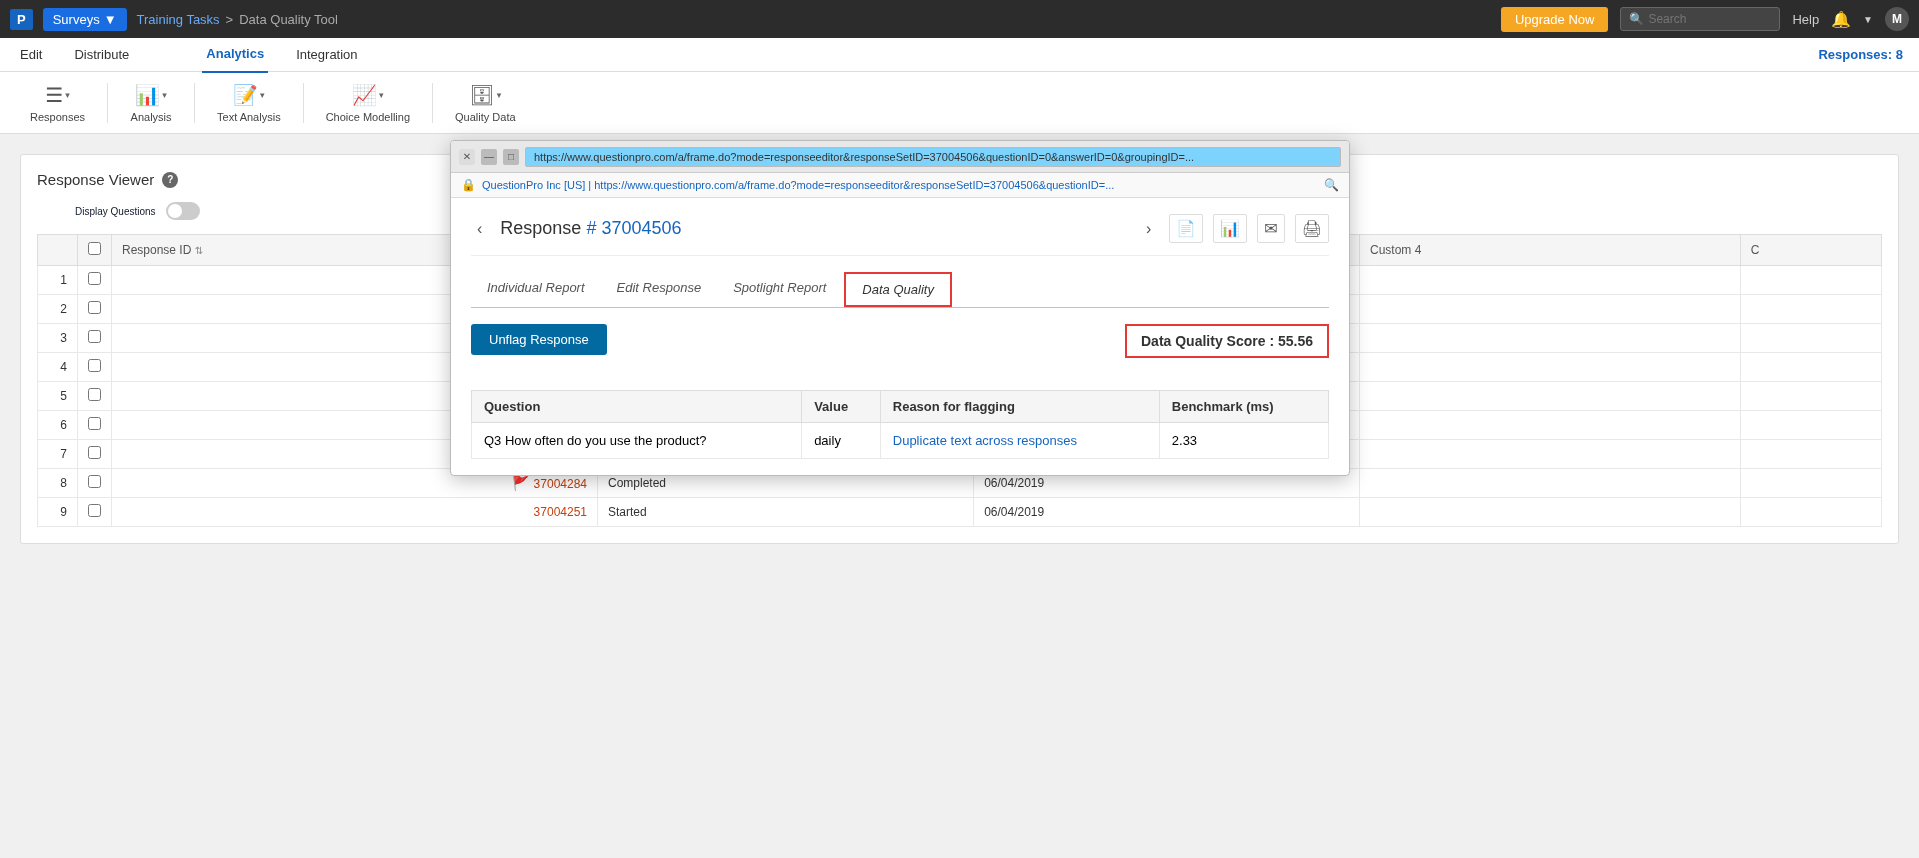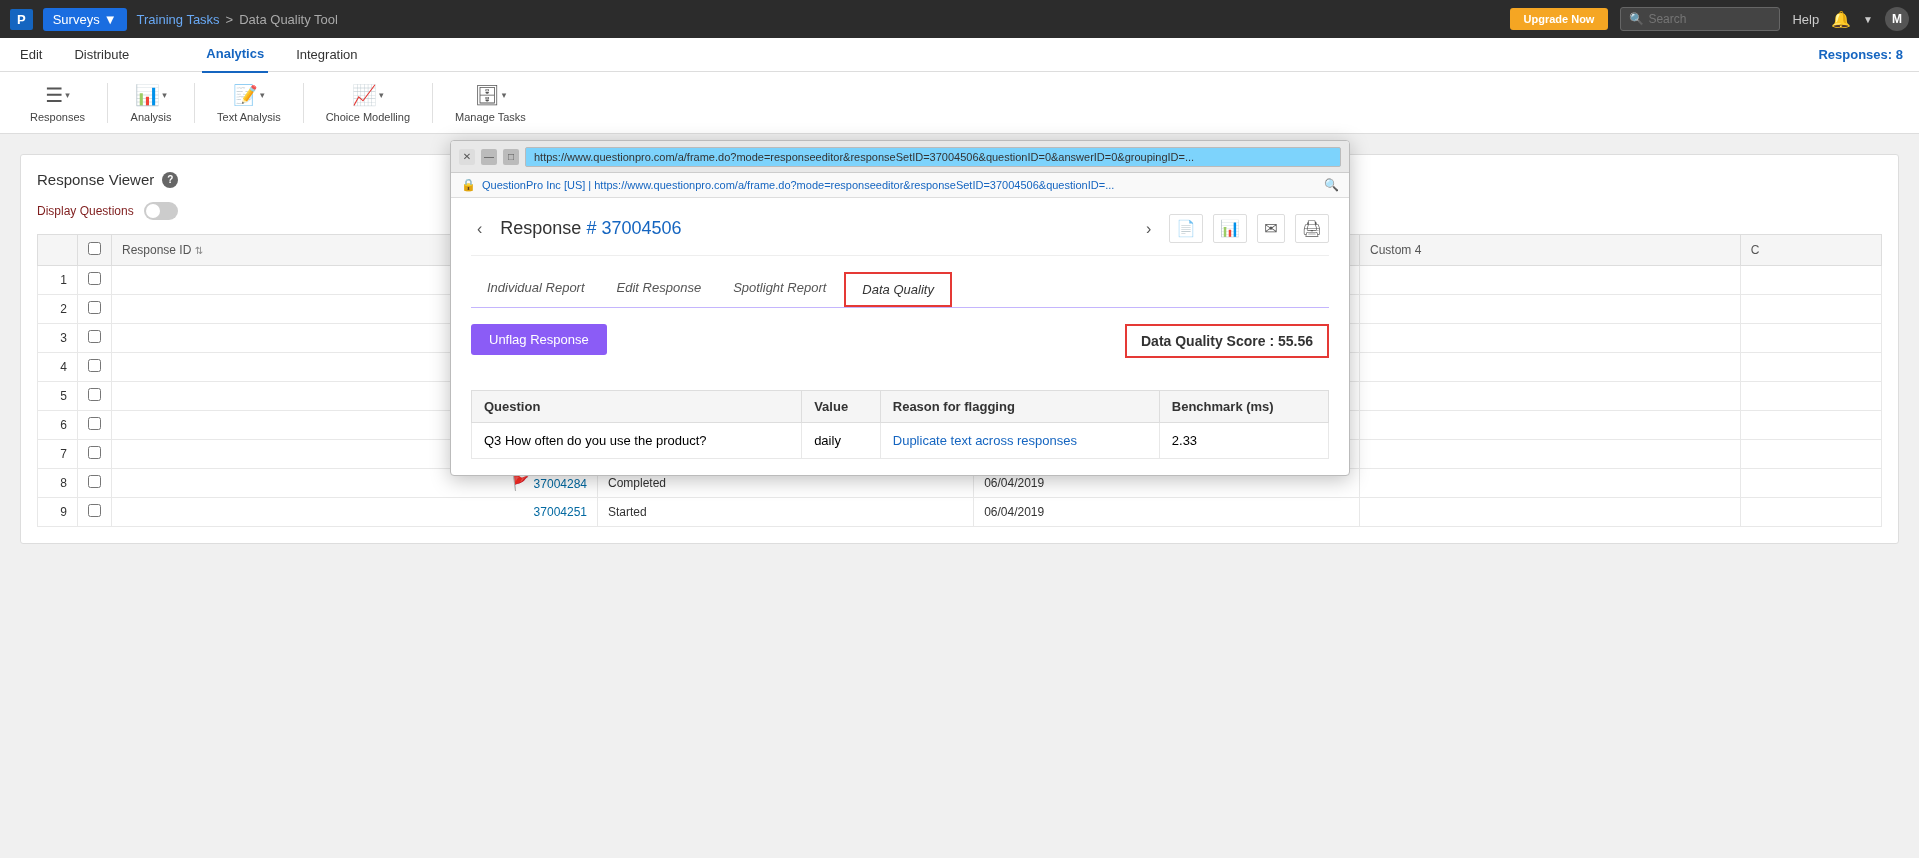--- a/index.html
+++ b/index.html
@@ -49,22 +49,22 @@
       display: flex;
       align-items: center;
       gap: 12px;
     }
     .upgrade-btn {
       background: #f5a623;
       color: white;
       border: none;
       padding: 5px 14px;
       border-radius: 3px;
-      font-size: 11px;
-      font-weight: bold;
+      font-size: 13px;
+      font-weight: normal;
       cursor: pointer;
     }
     .search-box {
       background: #444;
       border: 1px solid #666;
       border-radius: 3px;
       padding: 4px 8px;
       color: #ccc;
       font-size: 12px;
       width: 160px;
@@ -199,21 +199,21 @@
       font-size: 10px;
       font-weight: bold;
     }
 
     .display-questions-row {
       display: flex;
       align-items: center;
       gap: 10px;
       margin-bottom: 14px;
     }
-    .display-q-label { font-size: 12px; color: #7f1d1d; }
+    .display-q-label { font-size: 10px; color: #0f172a; margin-left: 38px; }
     .toggle-switch {
       width: 34px;
       height: 18px;
       background: #ccc;
       border-radius: 9px;
       position: relative;
       cursor: pointer;
     }
     .toggle-switch::after {
       content: '';
@@ -239,21 +239,21 @@
       text-align: left;
       color: #555;
       font-weight: normal;
     }
     .response-table td {
       border: 1px solid #e8e8e8;
       padding: 6px 10px;
       color: #333;
     }
     .flag-icon { color: #c0392b; font-size: 14px; }
-    .response-link { color: #0369a1; text-decoration: none; }
+    .response-link { color: #c2410c; text-decoration: none; }
     .status-completed { color: #333; }
     .status-started { color: #333; }
     .row-num { color: #666; text-align: right; padding-right: 8px; }
 
     
     .browser-modal {
       position: absolute;
       top: 6px;
       left: 450px;
       width: 900px;
@@ -367,21 +367,21 @@
       color: #1565c0;
       border-bottom: 2px solid #1565c0;
     }
     .modal-tab.outlined {
       border: 2px solid #e53935;
       color: #333;
       margin: 0 2px;
     }
 
     .unflag-btn {
-      background: #8b5cf6;
+      background: #0369a1;
       color: white;
       border: none;
       padding: 8px 18px;
       border-radius: 3px;
       font-size: 13px;
       cursor: pointer;
       margin-bottom: 16px;
     }
     .dq-score-box {
       float: right;
@@ -484,21 +484,21 @@
       <span class="toolbar-arrow">▾</span>
     </div>
     <span>Choice Modelling</span>
   </div>
   <div class="toolbar-sep"></div>
   <div class="toolbar-item">
     <div class="toolbar-item-with-arrow">
       <span class="icon-wrap">🗄</span>
       <span class="toolbar-arrow">▾</span>
     </div>
-    <span>Manage Tasks</span>
+    <span>Quality Data</span>
   </div>
 </div>
 
 <div class="main-content">
 
   <div class="response-viewer">
     <div class="response-viewer-header">
       <span class="rv-title">Response Viewer</span>
       <div class="help-icon">?</div>
     </div>

